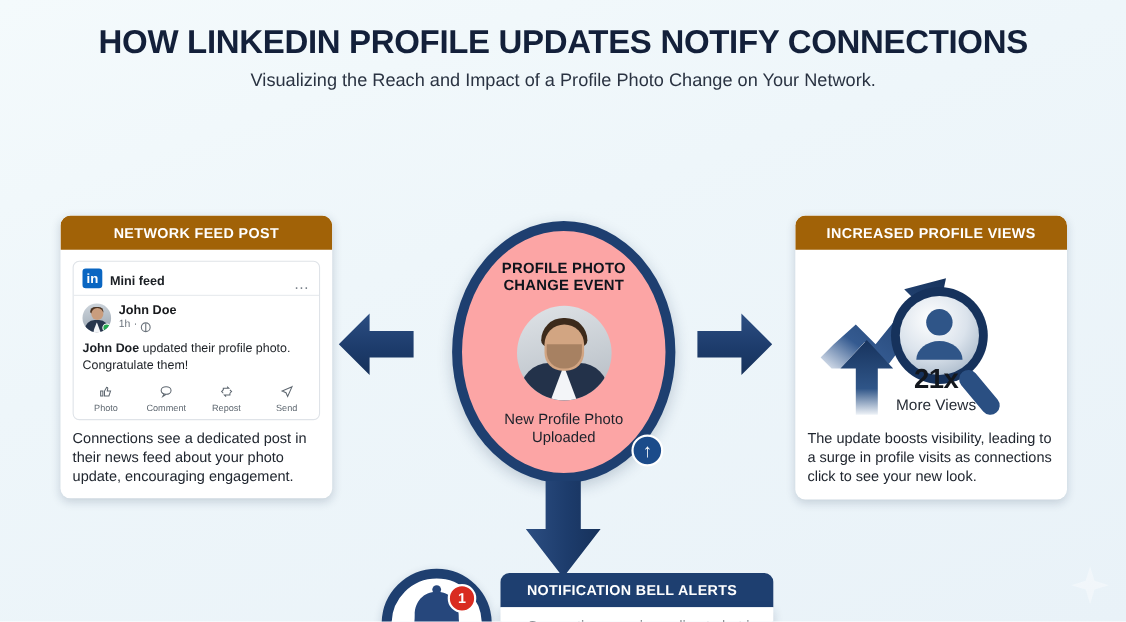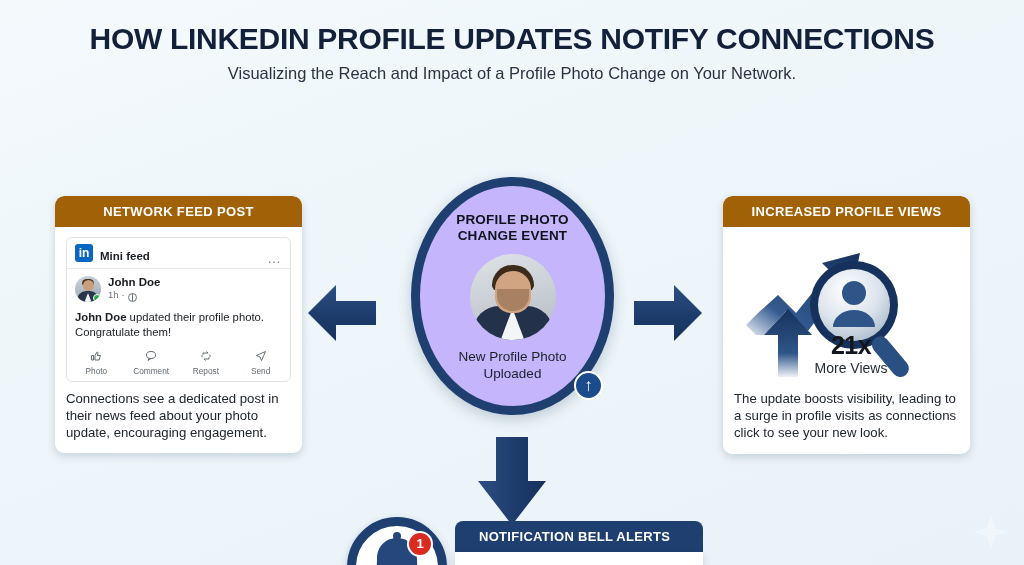--- a/index.html
+++ b/index.html
@@ -226,25 +226,25 @@
     left: 52%; top: 121px;
     transform: translateX(-50%);
     font-size: 14px;
     color: #262c35;
     white-space: nowrap;
   }
 
   
   #center-node {
     position: absolute;
-    left: 411px; top: 94px;
+    left: 411px; top: 118px;
     width: 203px; height: 238px;
     border: 9px solid #1e3f70;
     border-radius: 50%;
-    background: #c4b5fd;
+    background: #fca5a5;
     box-shadow: 0 4px 14px rgba(20,45,80,0.22);
     display: flex;
     flex-direction: column;
     align-items: center;
     justify-content: flex-start;
     padding-top: 26px;
   }
   .center-title {
     font-size: 13.5px;
     font-weight: bold;

